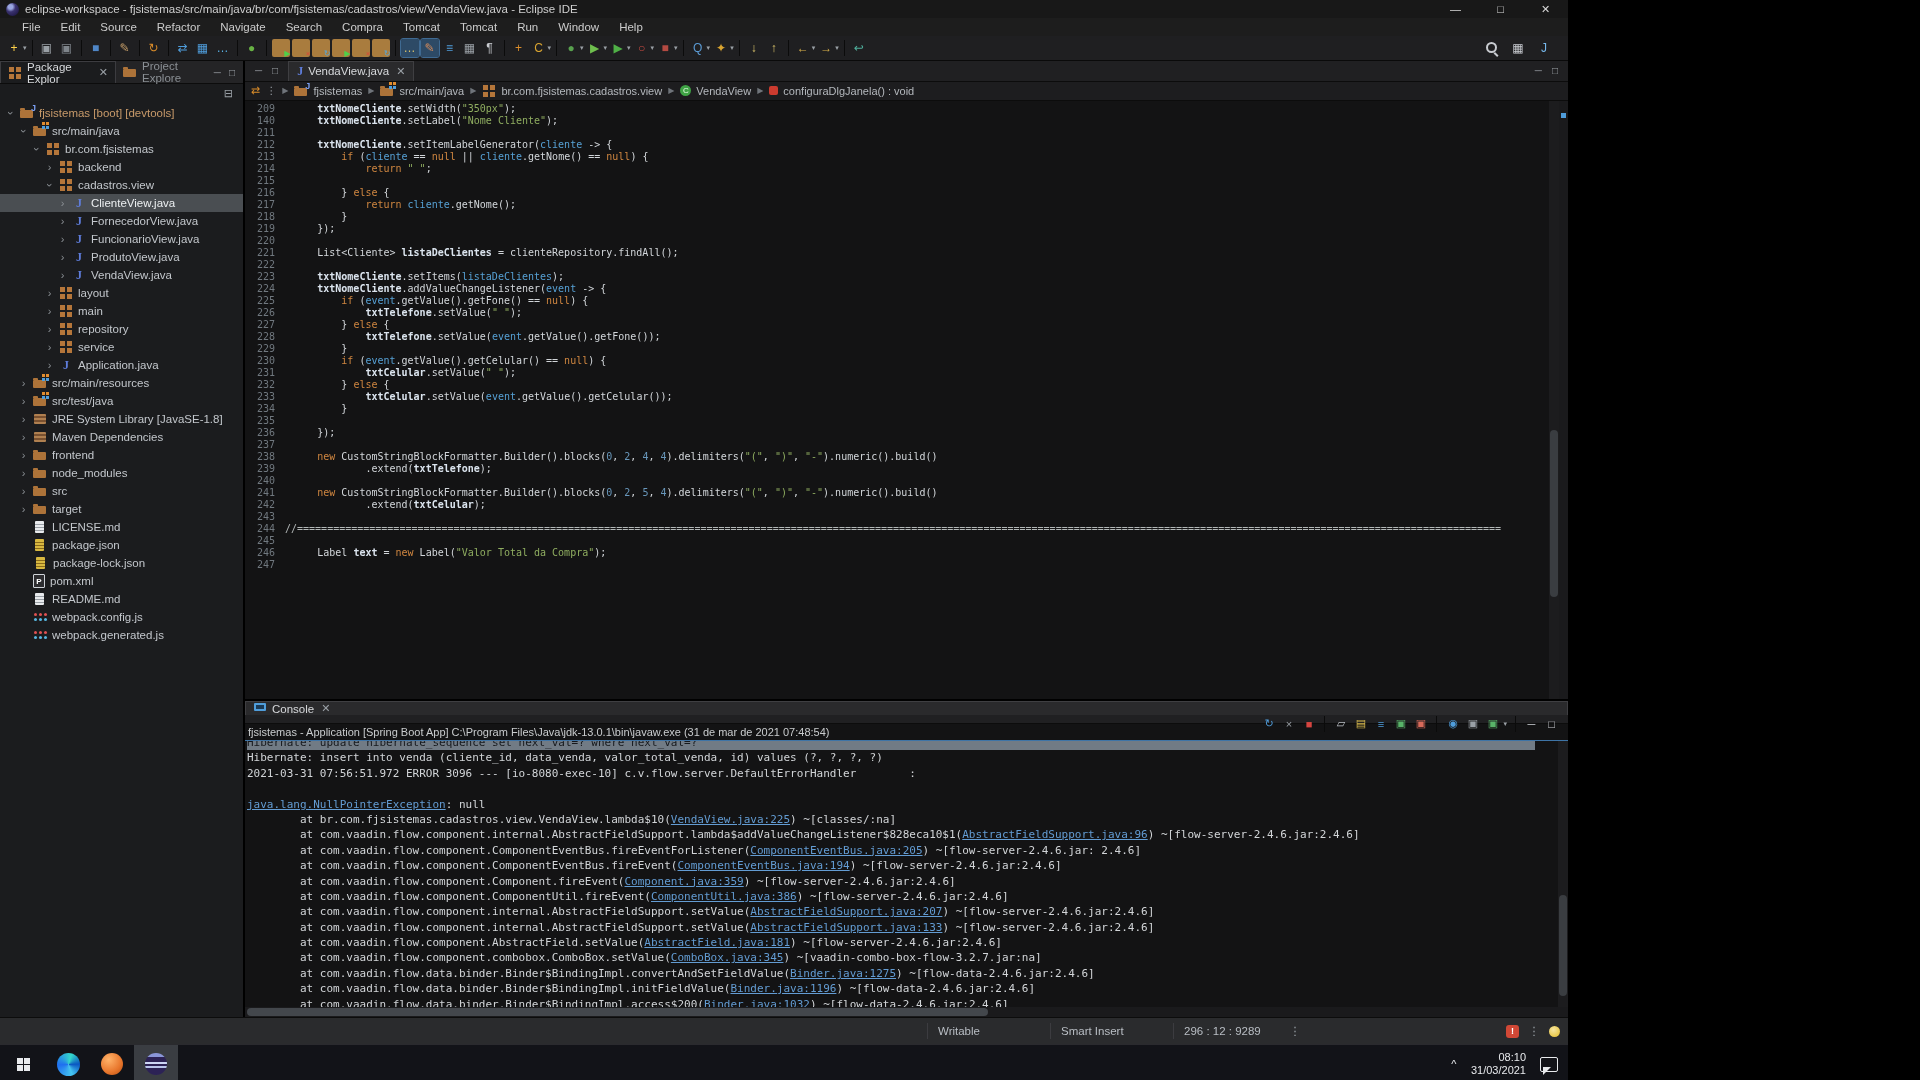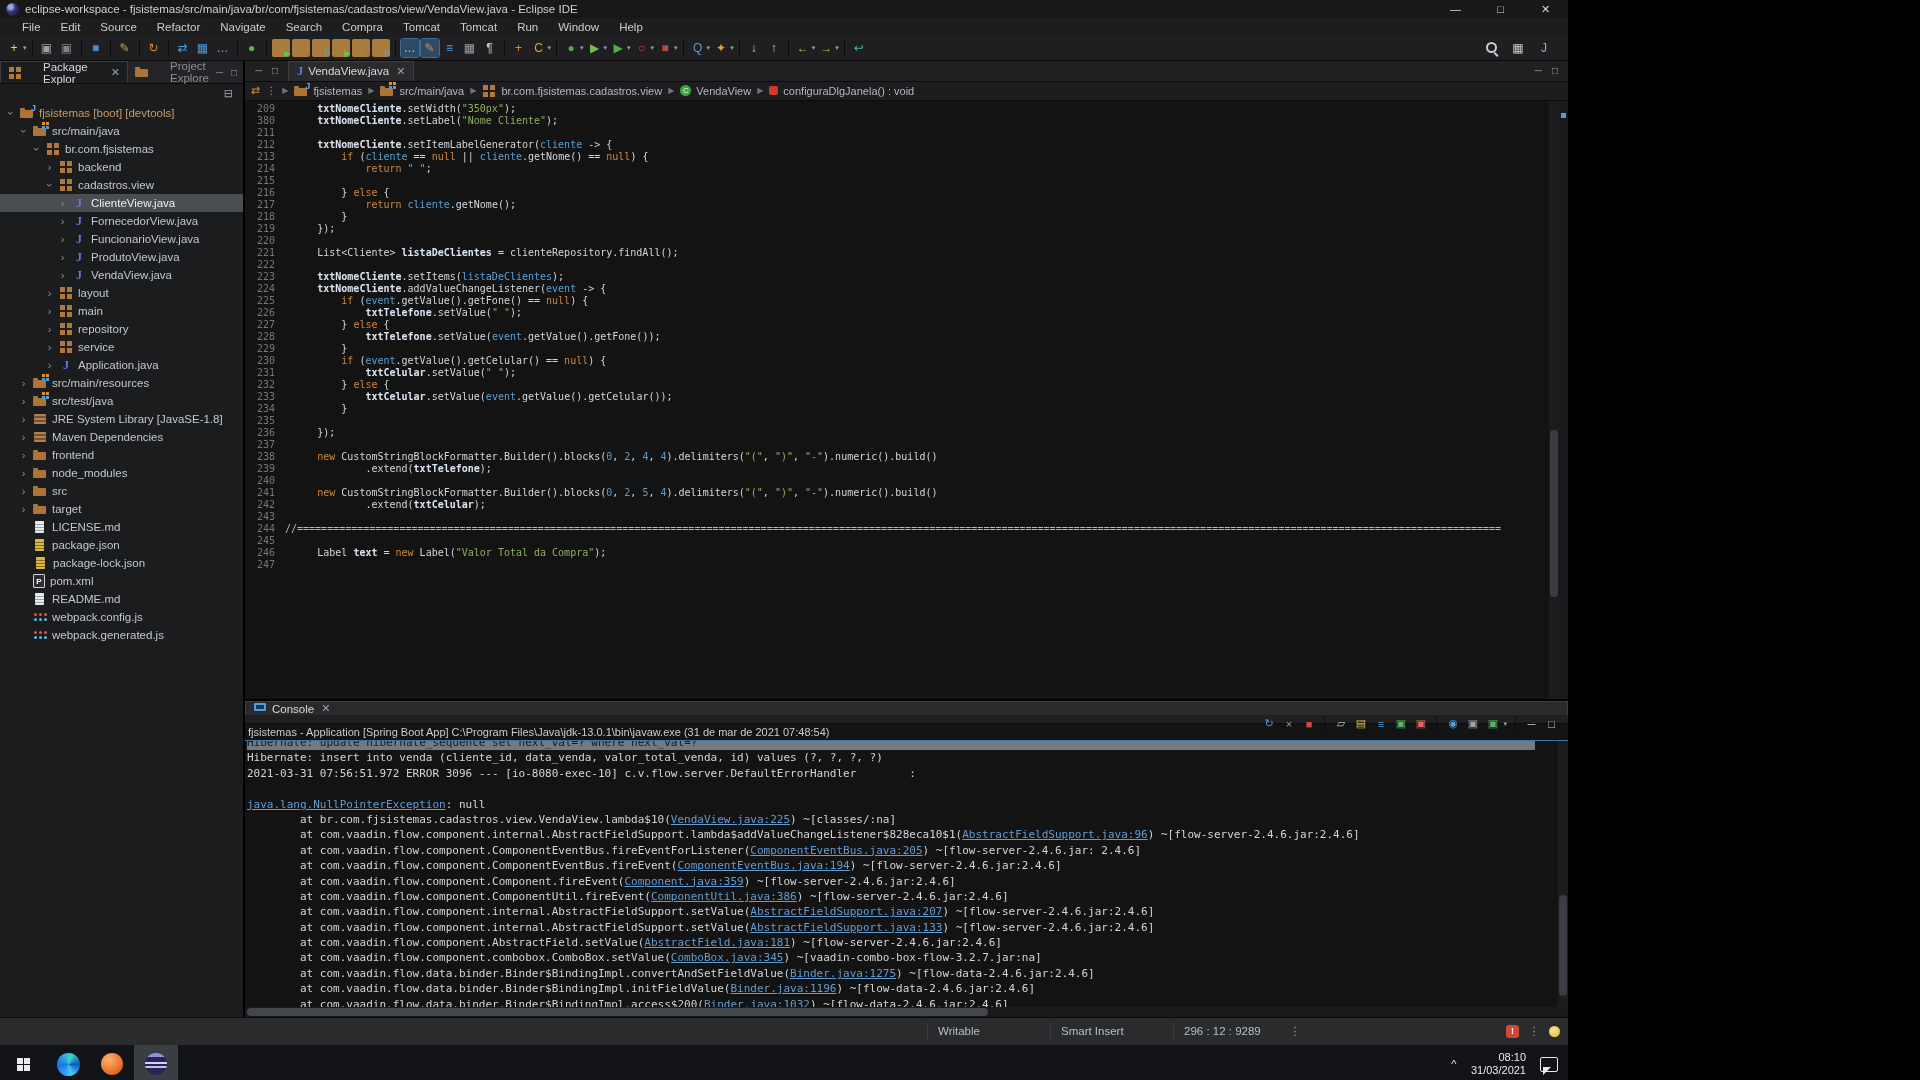--- a/index.html
+++ b/index.html
@@ -34,21 +34,21 @@
   .lens::before{content:"";position:absolute;left:1px;top:1px;width:7px;height:7px;border:2px solid #c9ccd1;border-radius:50%;}
   .lens::after{content:"";position:absolute;left:10px;top:11px;width:5px;height:2px;background:#c9ccd1;transform:rotate(45deg);transform-origin:0 0;}
 
   
   .workspace{display:flex;height:956px;}
   .sash{width:2px;background:#000;}
 
   
   .explorer{width:243px;background:#1b1c1e;display:flex;flex-direction:column;flex:0 0 auto;}
   .panel-tabs{height:22px;background:#242426;display:flex;align-items:stretch;border-bottom:1px solid #0c0c0c;}
-  .ptab{display:flex;align-items:center;gap:21px;padding:0 7px;font-size:11.5px;color:#8a8f94;}
+  .ptab{display:flex;align-items:center;gap:5px;padding:0 7px;font-size:11.5px;color:#8a8f94;}
   .ptab.active{background:#1b1c1e;color:#d7d9dc;border:1px solid #3c3c40;border-bottom:none;}
   .tclose{font-size:11px;color:#9aa0a6;margin-left:2px;}
   .panel-minmax{margin-left:auto;display:flex;align-items:center;gap:8px;padding-right:8px;color:#9aa0a6;font-size:10px;}
   .panel-toolstrip{height:18px;display:flex;justify-content:flex-end;align-items:center;padding-right:10px;}
   .collapse-all{color:#9aa0a6;font-size:11px;}
   .tree{flex:1;overflow:hidden;padding-top:2px;}
   .trow{height:18px;display:flex;align-items:center;gap:5px;white-space:nowrap;}
   .trow.sel{background:#4a4e52;}
   .tarrow{width:9px;color:#8a8f94;font-size:11px;text-align:center;flex:0 0 auto;display:inline-block;}
   .tarrow.exp{transform:rotate(90deg);}
@@ -583,21 +583,21 @@
           </span>
           <span class="bc-sep">▶</span>
           <span class="bc-item">
             <span class="i-method"></span>
             <span>configuraDlgJanela() : void</span>
           </span>
         </div>
       <div class="code-region">
         <div class="code">
             <div class="cl"><span class="ln">209</span><span class="d">		</span><span class="b">txtNomeCliente</span><span class="d">.setWidth(</span><span class="s">"350px"</span><span class="d">);</span></div>
-            <div class="cl"><span class="ln">380</span><span class="d">		</span><span class="b">txtNomeCliente</span><span class="d">.setLabel(</span><span class="s">"Nome Cliente"</span><span class="d">);</span></div>
+            <div class="cl"><span class="ln">140</span><span class="d">		</span><span class="b">txtNomeCliente</span><span class="d">.setLabel(</span><span class="s">"Nome Cliente"</span><span class="d">);</span></div>
             <div class="cl"><span class="ln">211</span></div>
             <div class="cl"><span class="ln">212</span><span class="d">		</span><span class="b">txtNomeCliente</span><span class="d">.setItemLabelGenerator(</span><span class="v">cliente</span><span class="d"> -&gt; {</span></div>
             <div class="cl"><span class="ln">213</span><span class="d">			</span><span class="k">if</span><span class="d"> (</span><span class="v">cliente</span><span class="d"> == </span><span class="k">null</span><span class="d"> || </span><span class="v">cliente</span><span class="d">.getNome() == </span><span class="k">null</span><span class="d">) {</span></div>
             <div class="cl"><span class="ln">214</span><span class="d">				</span><span class="k">return</span><span class="d"> </span><span class="s">" "</span><span class="d">;</span></div>
             <div class="cl"><span class="ln">215</span></div>
             <div class="cl"><span class="ln">216</span><span class="d">			} </span><span class="k">else</span><span class="d"> {</span></div>
             <div class="cl"><span class="ln">217</span><span class="d">				</span><span class="k">return</span><span class="d"> </span><span class="v">cliente</span><span class="d">.getNome();</span></div>
             <div class="cl"><span class="ln">218</span><span class="d">			}</span></div>
             <div class="cl"><span class="ln">219</span><span class="d">		});</span></div>
             <div class="cl"><span class="ln">220</span></div>

